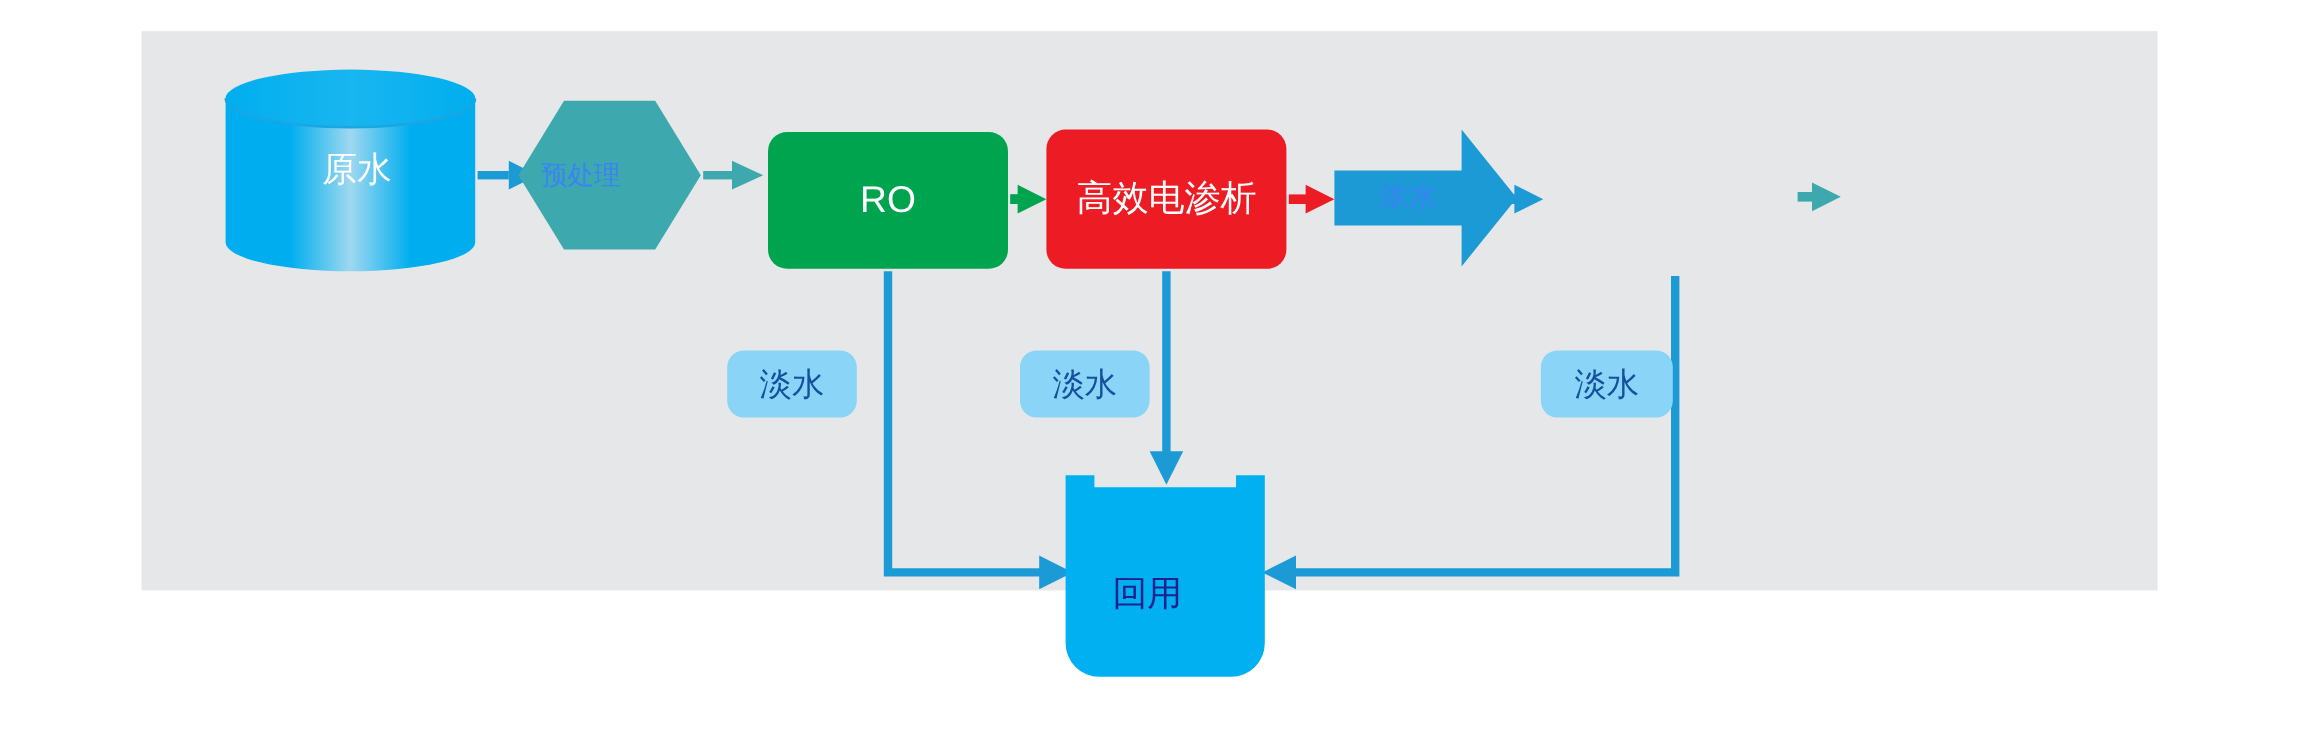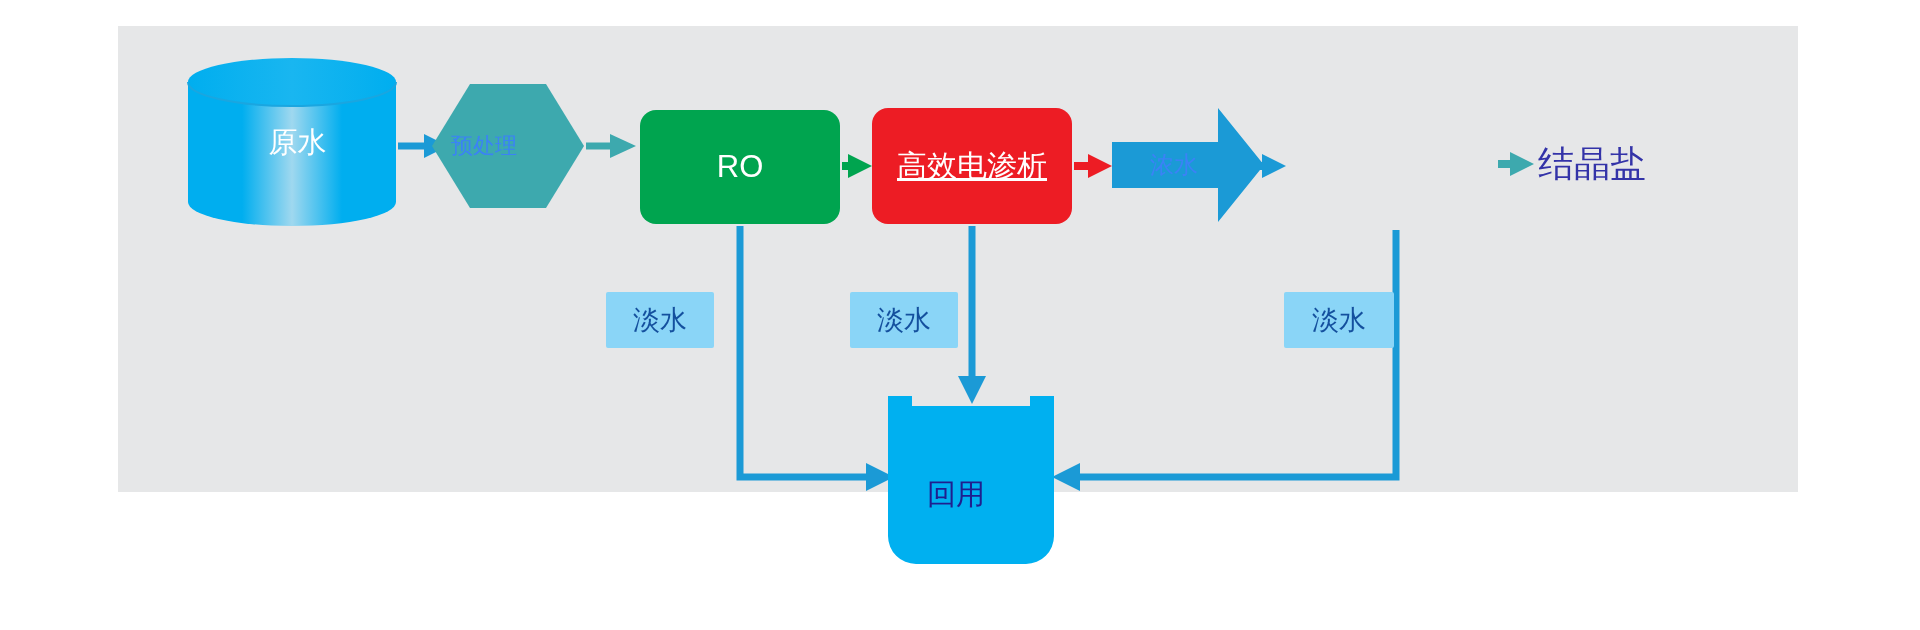--- a/index.html
+++ b/index.html
@@ -82,21 +82,20 @@
   
   #node-ed {
     left: 872px;
     top: 108px;
     width: 200px;
     height: 116px;
     background: #ed1c24;
     border-radius: 16px;
     color: #ffffff;
     font-size: 30px;
-    text-decoration: underline;
   }
 
   
   #node-concentrate-label {
     left: 1124px;
     top: 140px;
     width: 100px;
     height: 50px;
     color: #3b82f6;
     font-size: 24px;
@@ -126,21 +125,21 @@
     justify-content: flex-start;
   }
 
   
   .pill {
     position: absolute;
     display: flex;
     align-items: center;
     justify-content: center;
     background: #8ad5f7;
-    border-radius: 2px;
+    border-radius: 14px;
     color: #14509e;
     font-size: 27px;
     box-sizing: border-box;
   }
   #pill-fresh-1 { left: 606px; top: 292px; width: 108px; height: 56px; }
   #pill-fresh-2 { left: 850px; top: 292px; width: 108px; height: 56px; }
   #pill-fresh-3 { left: 1284px; top: 292px; width: 110px; height: 56px; }
 
   
   #node-reuse-label {
@@ -244,21 +243,20 @@
 
   <div class="node" id="node-pretreatment">预处理</div>
 
   <div class="node" id="node-ro">RO</div>
 
   <div class="node" id="node-ed">高效电渗析</div>
 
   <div class="node" id="node-concentrate-label">浓水</div>
 
 
-  <div class="node" id="node-salt">结晶盐</div>
 
   <div class="pill" id="pill-fresh-1">淡水</div>
 
   <div class="pill" id="pill-fresh-2">淡水</div>
 
   <div class="pill" id="pill-fresh-3">淡水</div>
 
   <div id="node-reuse-label">回用</div>
 
 </div>

